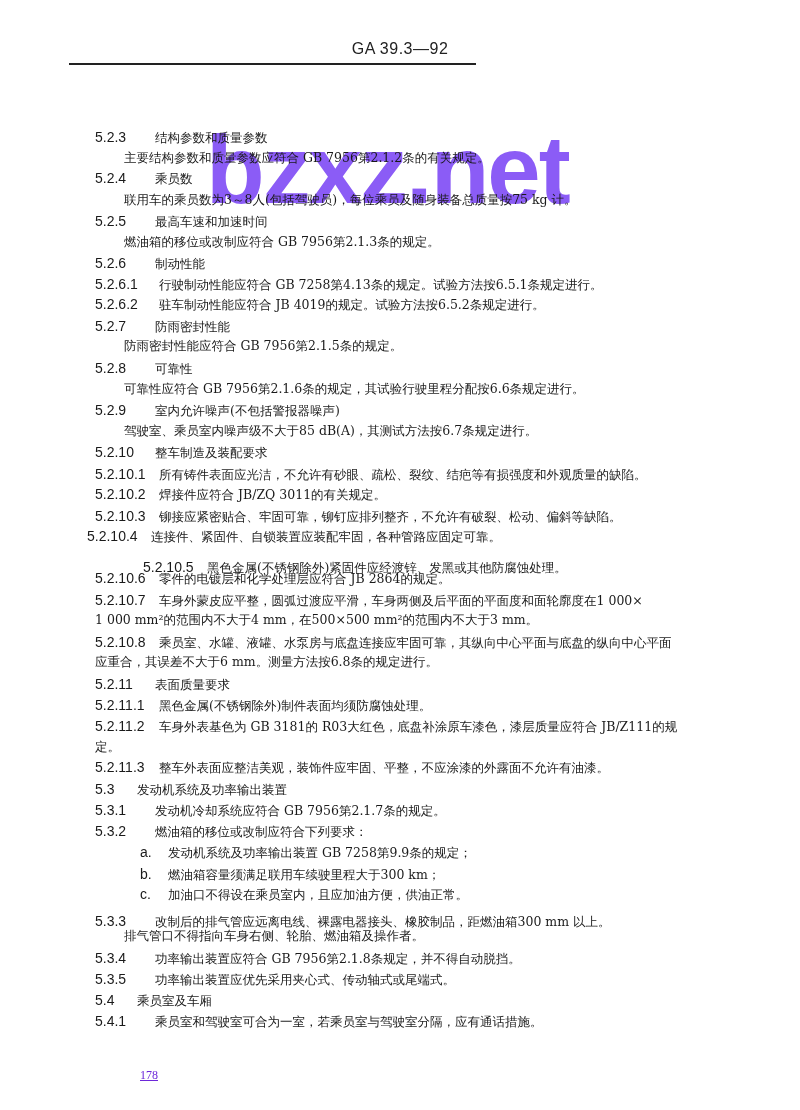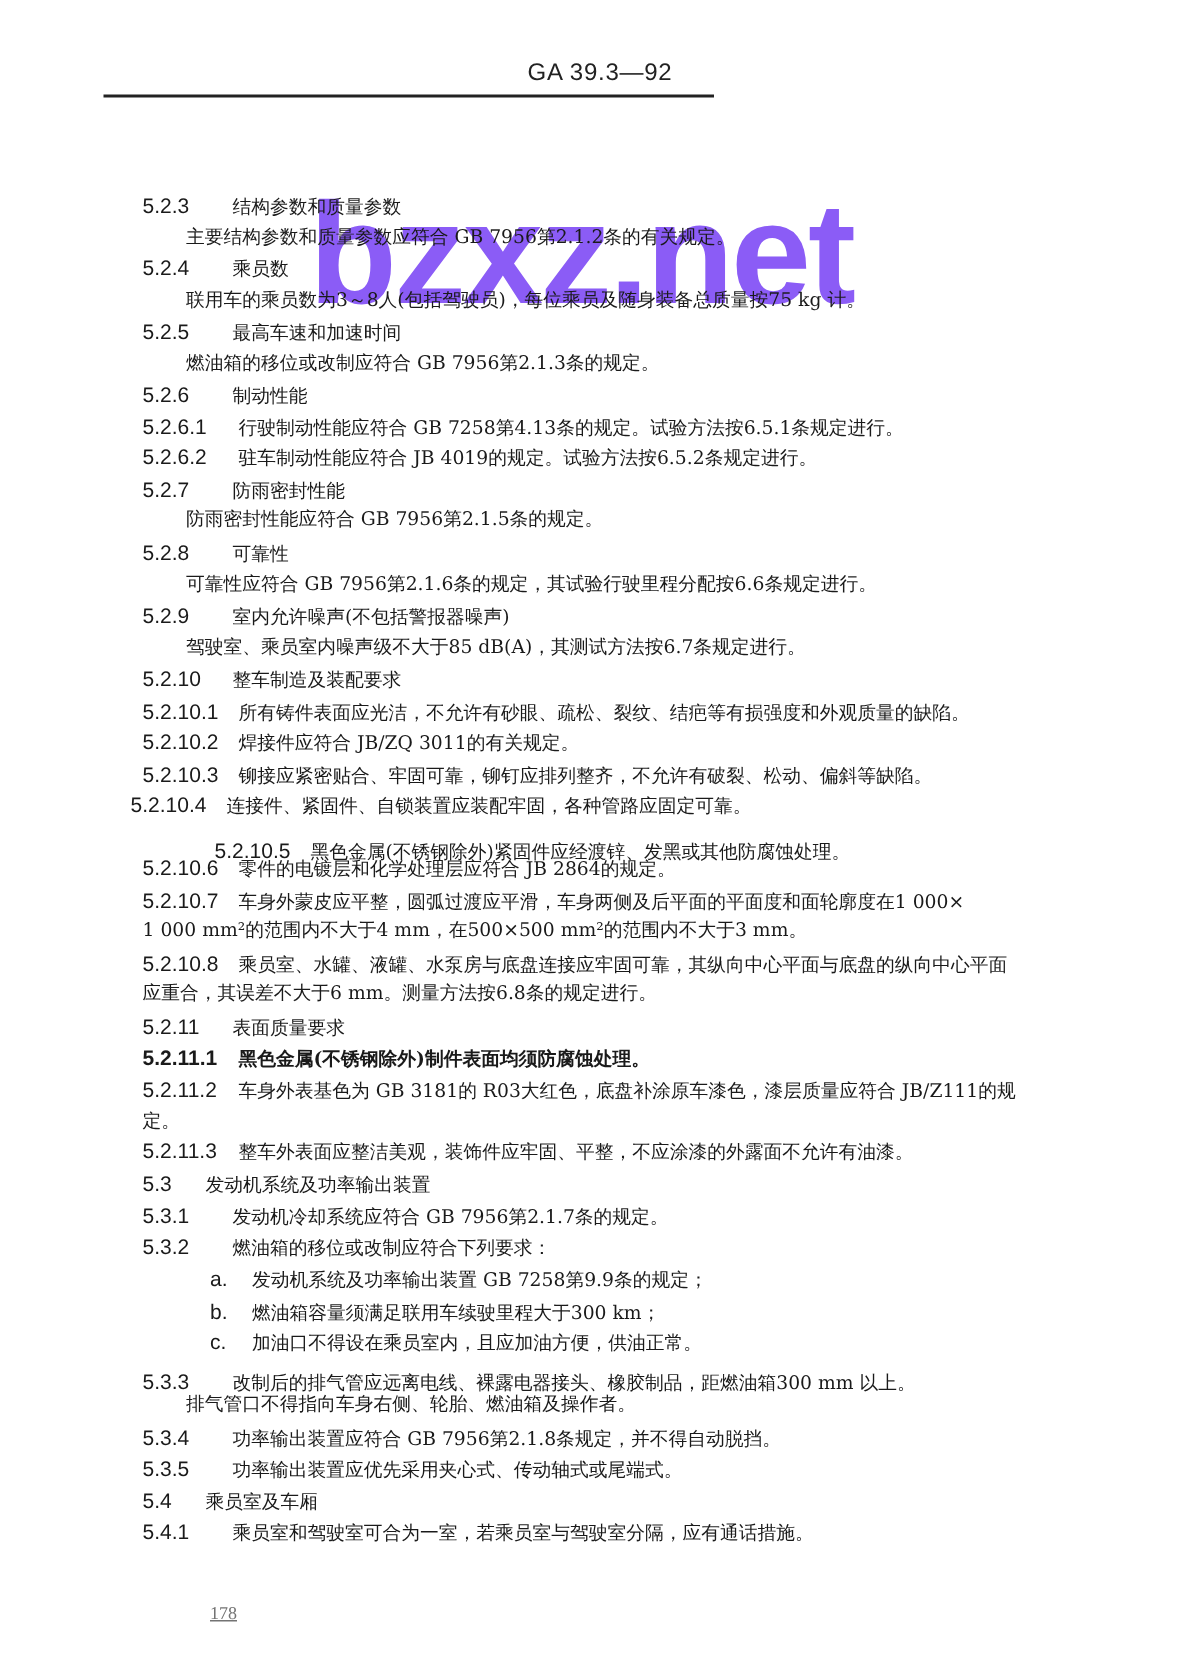--- a/index.html
+++ b/index.html
@@ -15,21 +15,21 @@
   .watermark {
     position: absolute; left: 206px; top: 122px; font-family: "Liberation Sans", "DejaVu Sans", sans-serif;
     font-weight: bold; font-size: 96px; color: #8b5cf6; letter-spacing: -2px; z-index: 0; line-height: 1;
   }
   .content { position: absolute; top: 0; left: 0; width: 800px; z-index: 1; }
   .line {
     position: absolute; left: 0; white-space: nowrap; font-size: 12.5px; line-height: 16px;
   }
   .num { font-family: "Liberation Sans", "DejaVu Sans", sans-serif; font-size: 14px; display: inline-block; }
   .page-num {
-    position: absolute; top: 1068px; left: 140px; font-size: 12px; color: #737373;
+    position: absolute; top: 1068px; left: 140px; font-size: 12px; color: #6d28d9;
     font-family: "Liberation Serif", serif;
     text-decoration: underline;
   }
 </style>
 </head>
 <body>
 
 <div class="watermark">bzxz.net</div>
 
 <div class="header-code">GA 39.3—92</div>
@@ -56,21 +56,21 @@
     <div class="line" style="left: 95px; top: 486px;"><span class="num" style="min-width: 64px;">5.2.10.2</span><span>焊接件应符合 JB/ZQ 3011的有关规定。</span></div>
     <div class="line" style="left: 95px; top: 508px;"><span class="num" style="min-width: 64px;">5.2.10.3</span><span>铆接应紧密贴合、牢固可靠，铆钉应排列整齐，不允许有破裂、松动、偏斜等缺陷。</span></div>
     <div class="line" style="left: 87px; top: 528px;"><span class="num" style="min-width: 64px;">5.2.10.4</span><span>连接件、紧固件、自锁装置应装配牢固，各种管路应固定可靠。</span></div>
     <div class="line" style="left: 95px; top: 559px; margin-left: 48px;"><span class="num" style="min-width: 64px;">5.2.10.5</span><span>黑色金属(不锈钢除外)紧固件应经渡锌、发黑或其他防腐蚀处理。</span></div>
     <div class="line" style="left: 95px; top: 570px;"><span class="num" style="min-width: 64px;">5.2.10.6</span><span>零件的电镀层和化学处理层应符合 JB 2864的规定。</span></div>
     <div class="line" style="left: 95px; top: 592px;"><span class="num" style="min-width: 64px;">5.2.10.7</span><span>车身外蒙皮应平整，圆弧过渡应平滑，车身两侧及后平面的平面度和面轮廓度在1 000×</span></div>
     <div class="line" style="left: 95px; top: 612px;"><span>1 000 mm²的范围内不大于4 mm，在500×500 mm²的范围内不大于3 mm。</span></div>
     <div class="line" style="left: 95px; top: 634px;"><span class="num" style="min-width: 64px;">5.2.10.8</span><span>乘员室、水罐、液罐、水泵房与底盘连接应牢固可靠，其纵向中心平面与底盘的纵向中心平面</span></div>
     <div class="line" style="left: 95px; top: 654px;"><span>应重合，其误差不大于6 mm。测量方法按6.8条的规定进行。</span></div>
     <div class="line" style="left: 95px; top: 676px;"><span class="num" style="min-width: 60px;">5.2.11</span><span>表面质量要求</span></div>
-    <div class="line" style="left: 95px; top: 697px; font-weight: bold;"><span class="num" style="min-width: 64px;">5.2.11.1</span><span>黑色金属(不锈钢除外)制件表面均须防腐蚀处理。</span></div>
+    <div class="line" style="left: 95px; top: 697px;"><span class="num" style="min-width: 64px;">5.2.11.1</span><span>黑色金属(不锈钢除外)制件表面均须防腐蚀处理。</span></div>
     <div class="line" style="left: 95px; top: 718px;"><span class="num" style="min-width: 64px;">5.2.11.2</span><span>车身外表基色为 GB 3181的 R03大红色，底盘补涂原车漆色，漆层质量应符合 JB/Z111的规</span></div>
     <div class="line" style="left: 95px; top: 739px;"><span>定。</span></div>
     <div class="line" style="left: 95px; top: 759px;"><span class="num" style="min-width: 64px;">5.2.11.3</span><span>整车外表面应整洁美观，装饰件应牢固、平整，不应涂漆的外露面不允许有油漆。</span></div>
     <div class="line" style="left: 95px; top: 781px;"><span class="num" style="min-width: 42px;">5.3</span><span>发动机系统及功率输出装置</span></div>
     <div class="line" style="left: 95px; top: 802px;"><span class="num" style="min-width: 60px;">5.3.1</span><span>发动机冷却系统应符合 GB 7956第2.1.7条的规定。</span></div>
     <div class="line" style="left: 95px; top: 823px;"><span class="num" style="min-width: 60px;">5.3.2</span><span>燃油箱的移位或改制应符合下列要求：</span></div>
     <div class="line" style="left: 140px; top: 844px;"><span class="num" style="min-width: 28px;">a.</span><span>发动机系统及功率输出装置 GB 7258第9.9条的规定；</span></div>
     <div class="line" style="left: 140px; top: 866px;"><span class="num" style="min-width: 28px;">b.</span><span>燃油箱容量须满足联用车续驶里程大于300 km；</span></div>
     <div class="line" style="left: 140px; top: 886px;"><span class="num" style="min-width: 28px;">c.</span><span>加油口不得设在乘员室内，且应加油方便，供油正常。</span></div>
     <div class="line" style="left: 95px; top: 913px;"><span class="num" style="min-width: 60px;">5.3.3</span><span>改制后的排气管应远离电线、裸露电器接头、橡胶制品，距燃油箱300 mm 以上。</span></div>

